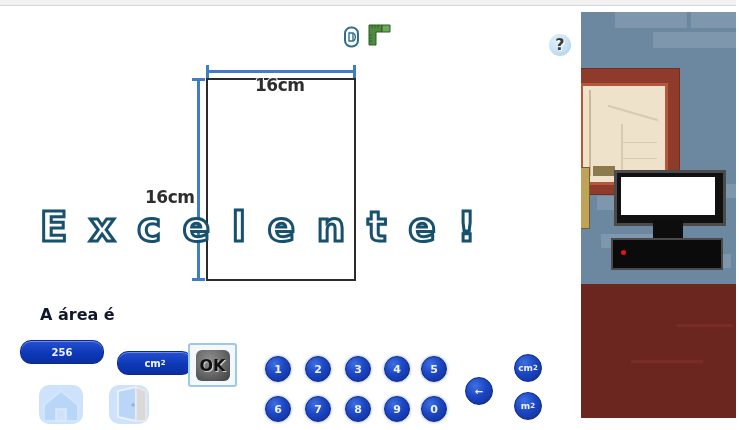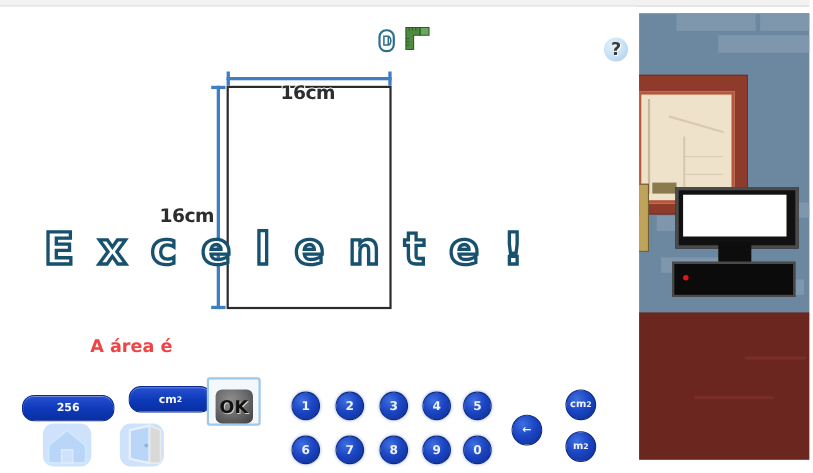--- a/index.html
+++ b/index.html
@@ -47,37 +47,37 @@
   .feedback{position:absolute;left:40px;top:193px;width:520px;height:56px;
      display:flex;align-items:center;}
   .feedback .ch{font-size:40px;font-weight:bold;color:#ffffff;
      -webkit-text-stroke:3px #17516e;
      text-shadow:0 0 2px #17516e;
      margin-right:22px;line-height:1;
      font-family:"DejaVu Sans",sans-serif;}
 
   
   #area-label{position:absolute;left:40px;top:299px;font-size:16px;font-weight:bold;
-     color:#ef4444;font-family:"DejaVu Sans",sans-serif;margin-left:42px;}
+     color:#0f172a;font-family:"DejaVu Sans",sans-serif;}
 
   
   .pill{position:absolute;height:22px;border-radius:11px;
      background:linear-gradient(#2650cf,#0d39b8 55%,#0a2fa0);
      border:1px solid #0a2a92;
      display:flex;align-items:center;justify-content:center;
      color:#f4f6fb;font-size:10px;font-weight:bold;cursor:pointer;
      box-shadow:inset 0 1px 0 rgba(255,255,255,.35);}
-  #answer-value-pill{left:20px;top:353px;width:82px;text-align:center;}
+  #answer-value-pill{left:20px;top:334px;width:82px;text-align:center;}
   #answer-unit-pill{left:117px;top:345px;width:74px;}
   .sup{font-size:7px;vertical-align:super;}
 
   
   #ok-button{position:absolute;left:188px;top:337px;width:45px;height:40px;
      border:2px solid #9ec7e8;border-radius:3px;background:#f3f8fc;cursor:pointer;
-     display:flex;align-items:flex-end;justify-content:center;}
+     display:flex;align-items:center;justify-content:center;}
   #ok-button .knob{width:34px;height:31px;border-radius:6px;
      background:radial-gradient(circle at 40% 32%,#8f8f8f 0%,#6d6d6d 45%,#3d3d3d 100%);
      display:flex;align-items:center;justify-content:center;}
   #ok-button .ok-text{font-size:16px;font-weight:bold;color:#111;
      letter-spacing:0px;text-shadow:1px 1px 0 #cfcfcf;font-family:"DejaVu Sans",sans-serif;}
 
   
   .soft-icon{position:absolute;width:46px;height:44px;cursor:pointer;}
   #home-button{left:38px;top:375px;}
   #exit-button{left:108px;top:375px;}

